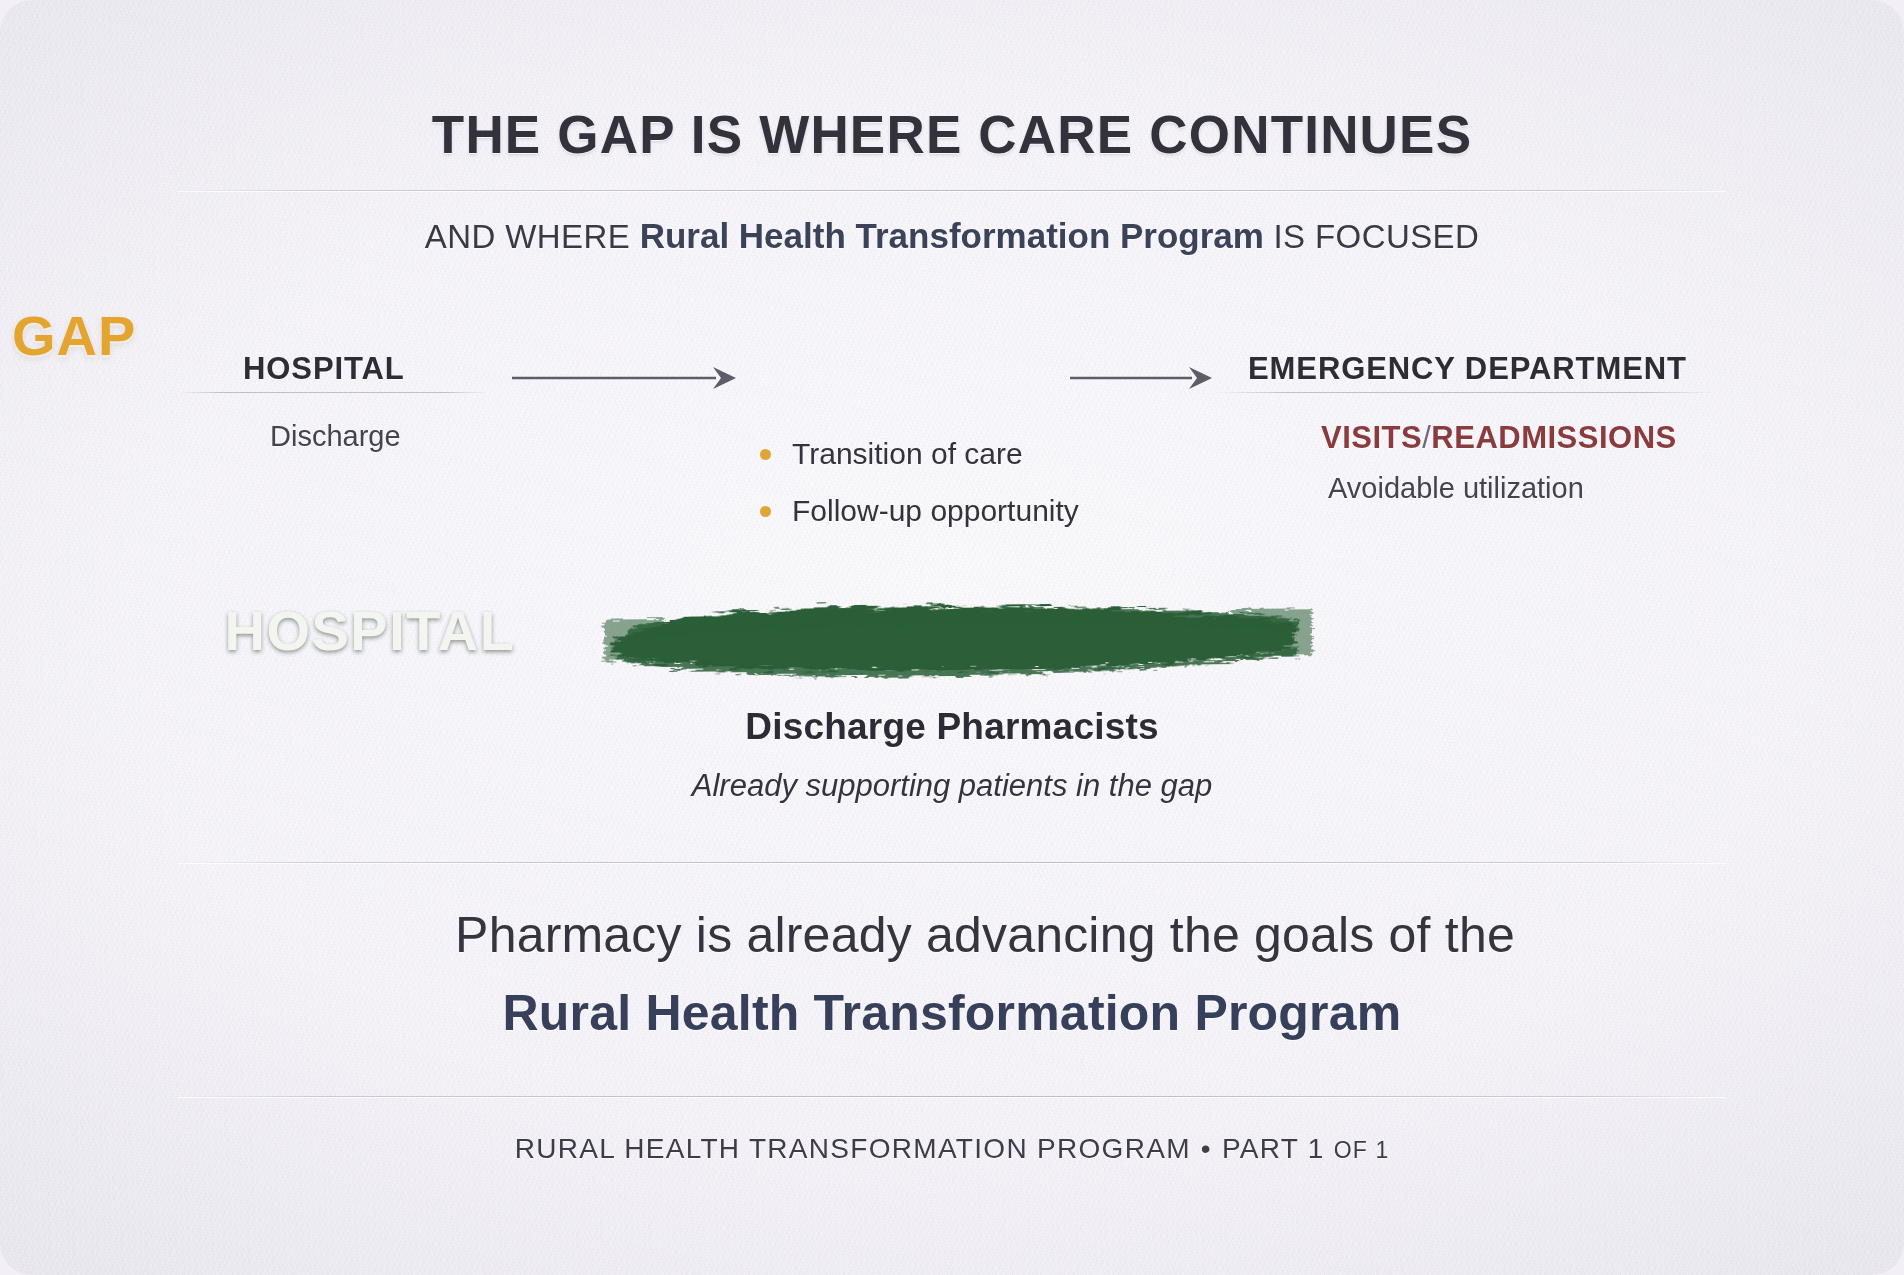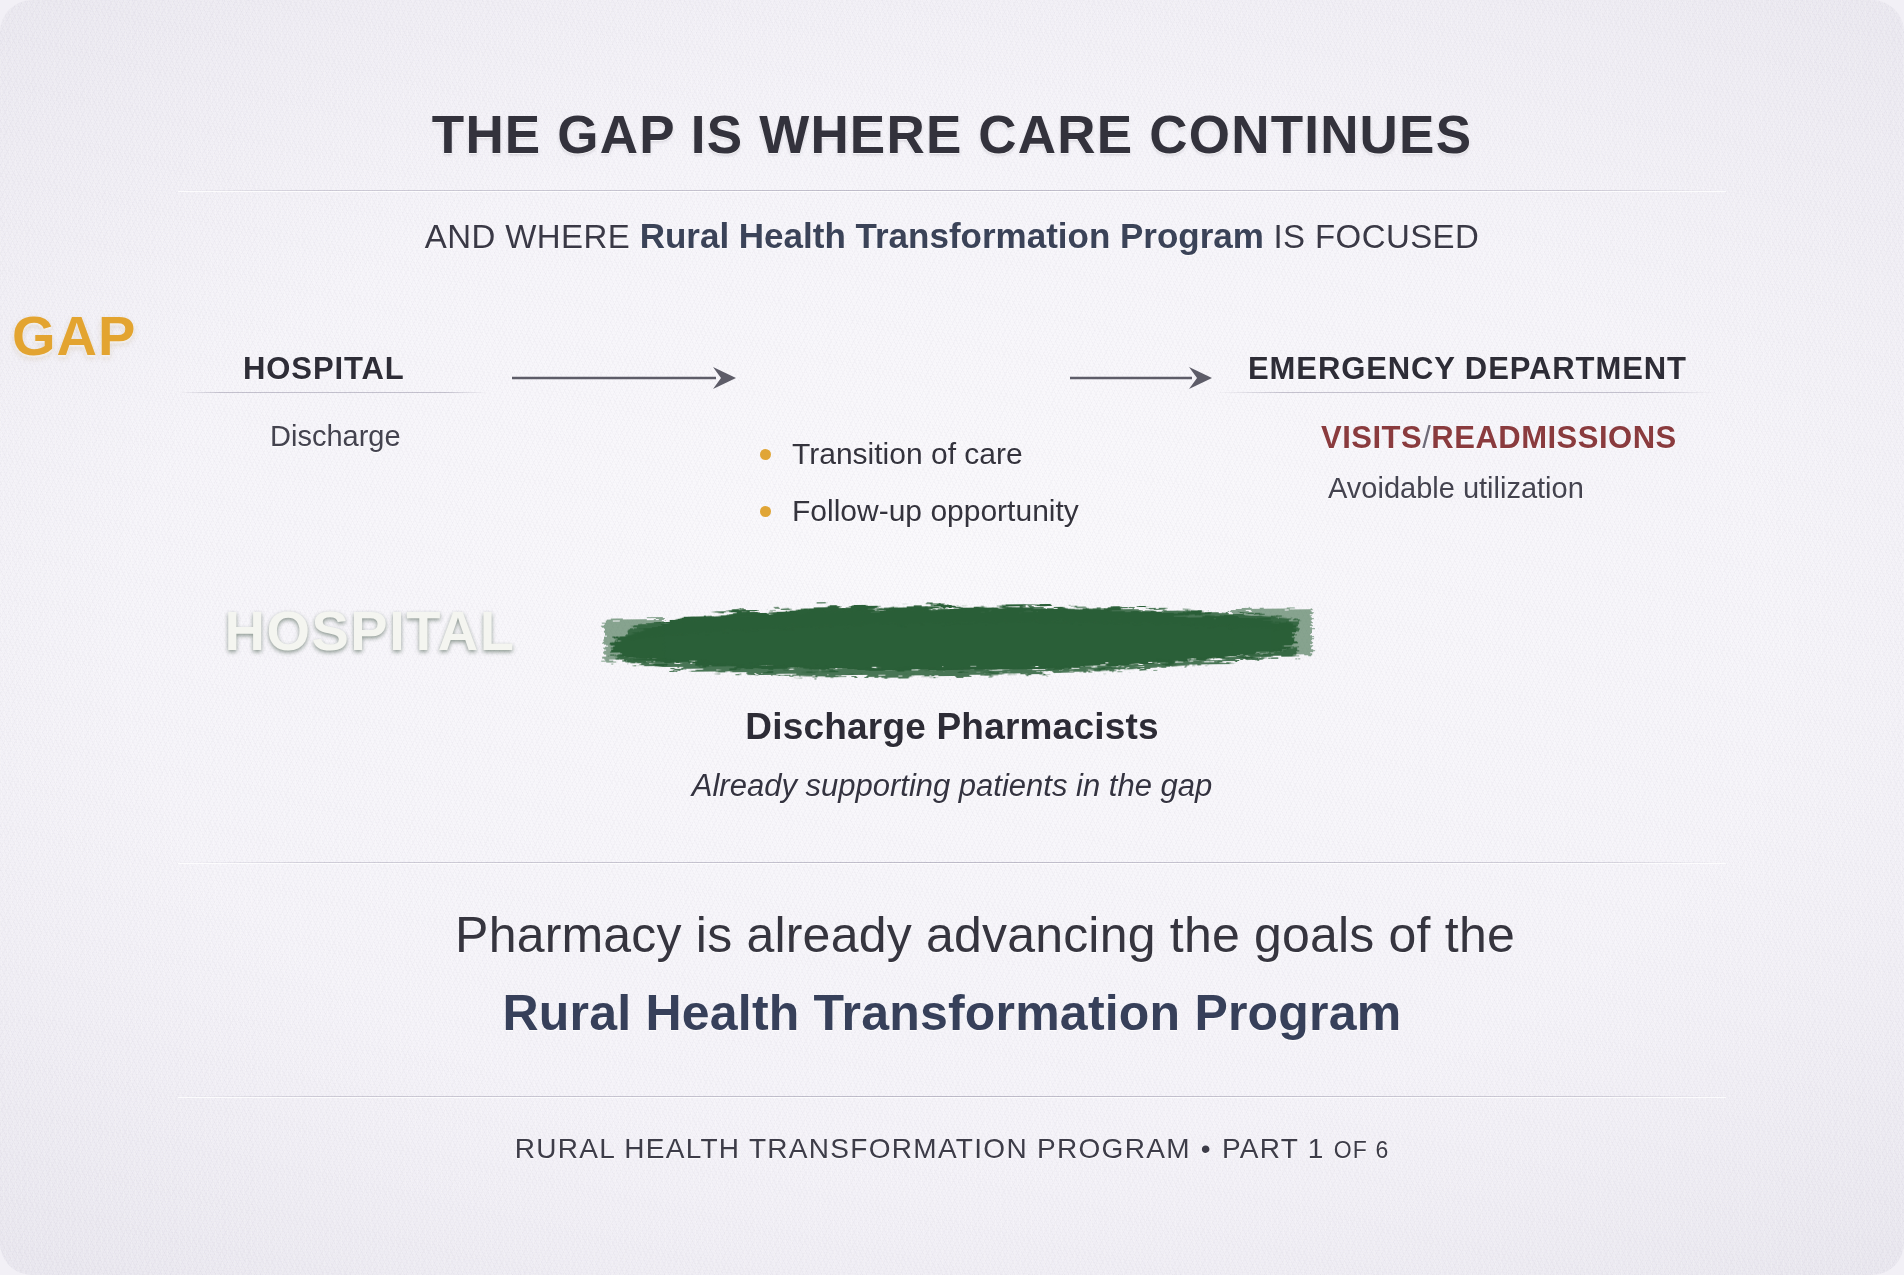--- a/index.html
+++ b/index.html
@@ -394,17 +394,17 @@
     <div id="pharmacy-note">Already supporting patients in the gap</div>
 
     <div class="rule" id="rule-mid"></div>
 
     <div id="closing-1">Pharmacy is already advancing the goals of the</div>
     <div id="closing-2">Rural Health Transformation Program</div>
 
     <div class="rule" id="rule-bottom"></div>
 
     <div id="footer">
-      <span>RURAL HEALTH TRANSFORMATION PROGRAM</span><span class="sep">•</span><span>PART 1</span>&nbsp;<span class="small">OF 6</span>
+      <span>RURAL HEALTH TRANSFORMATION PROGRAM</span><span class="sep">•</span><span>PART 1</span>&nbsp;<span class="small">OF 1</span>
     </div>
 
   </div>
 </div>
 
 </body></html>

